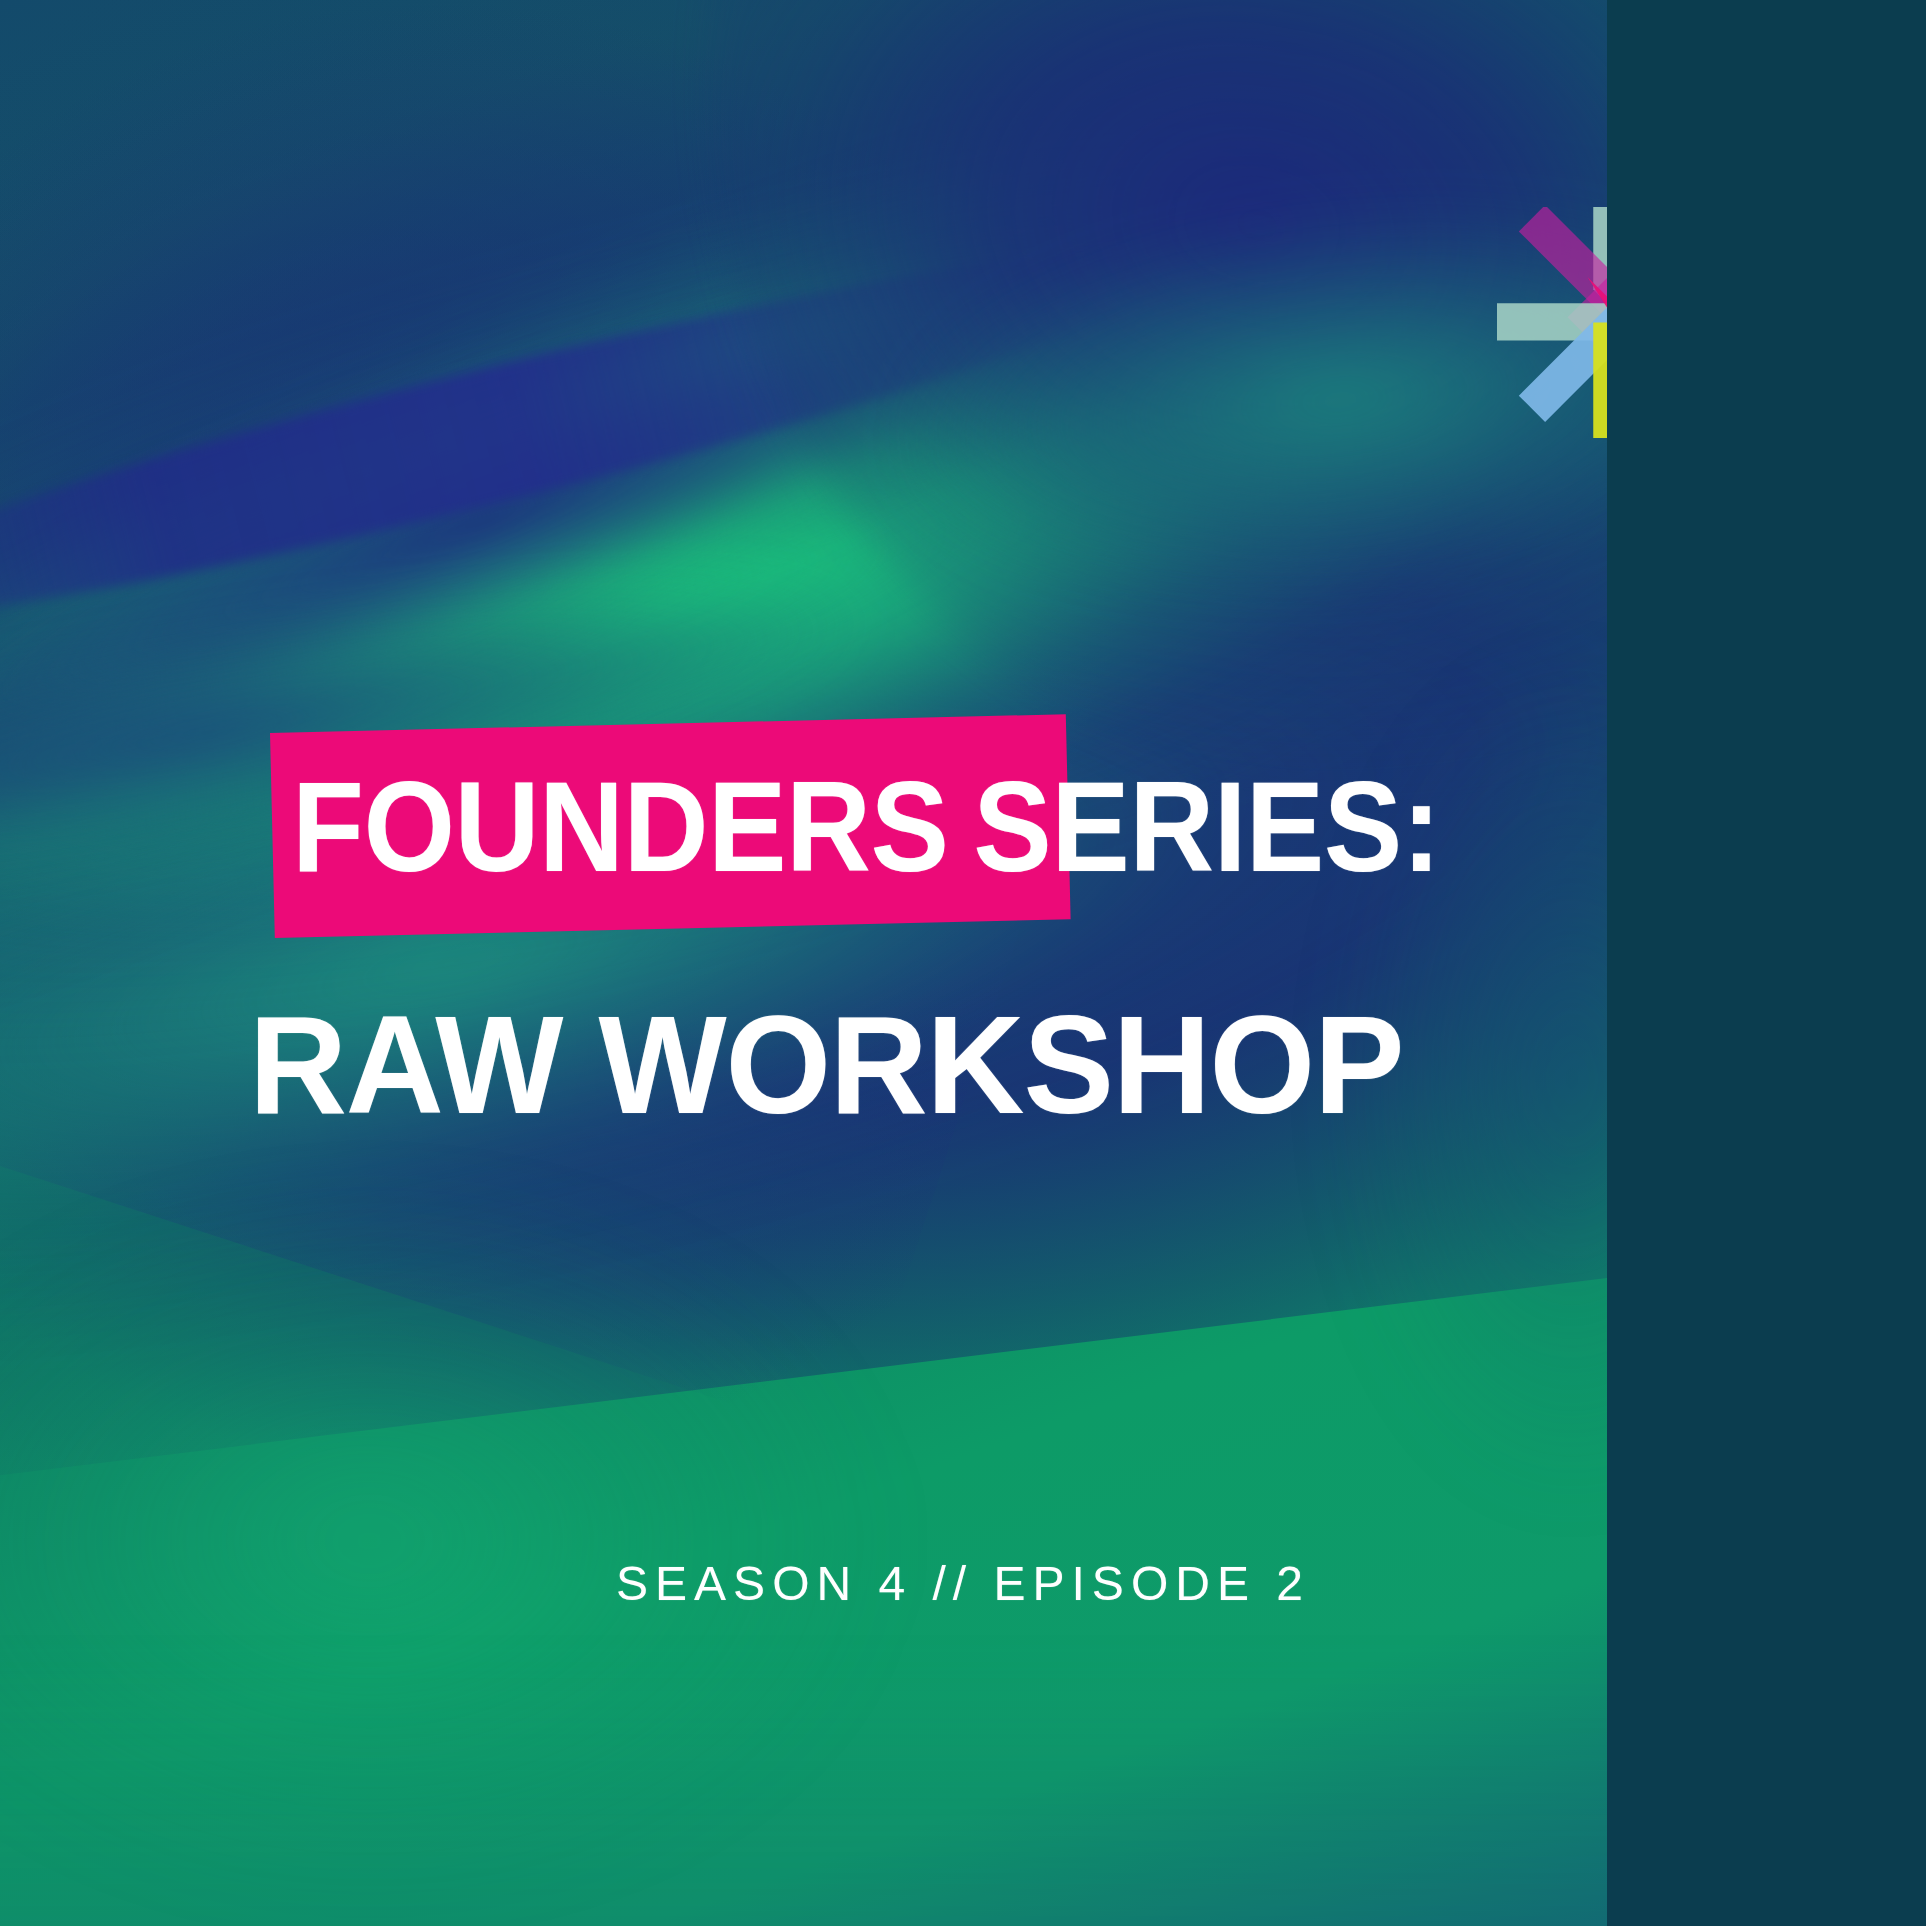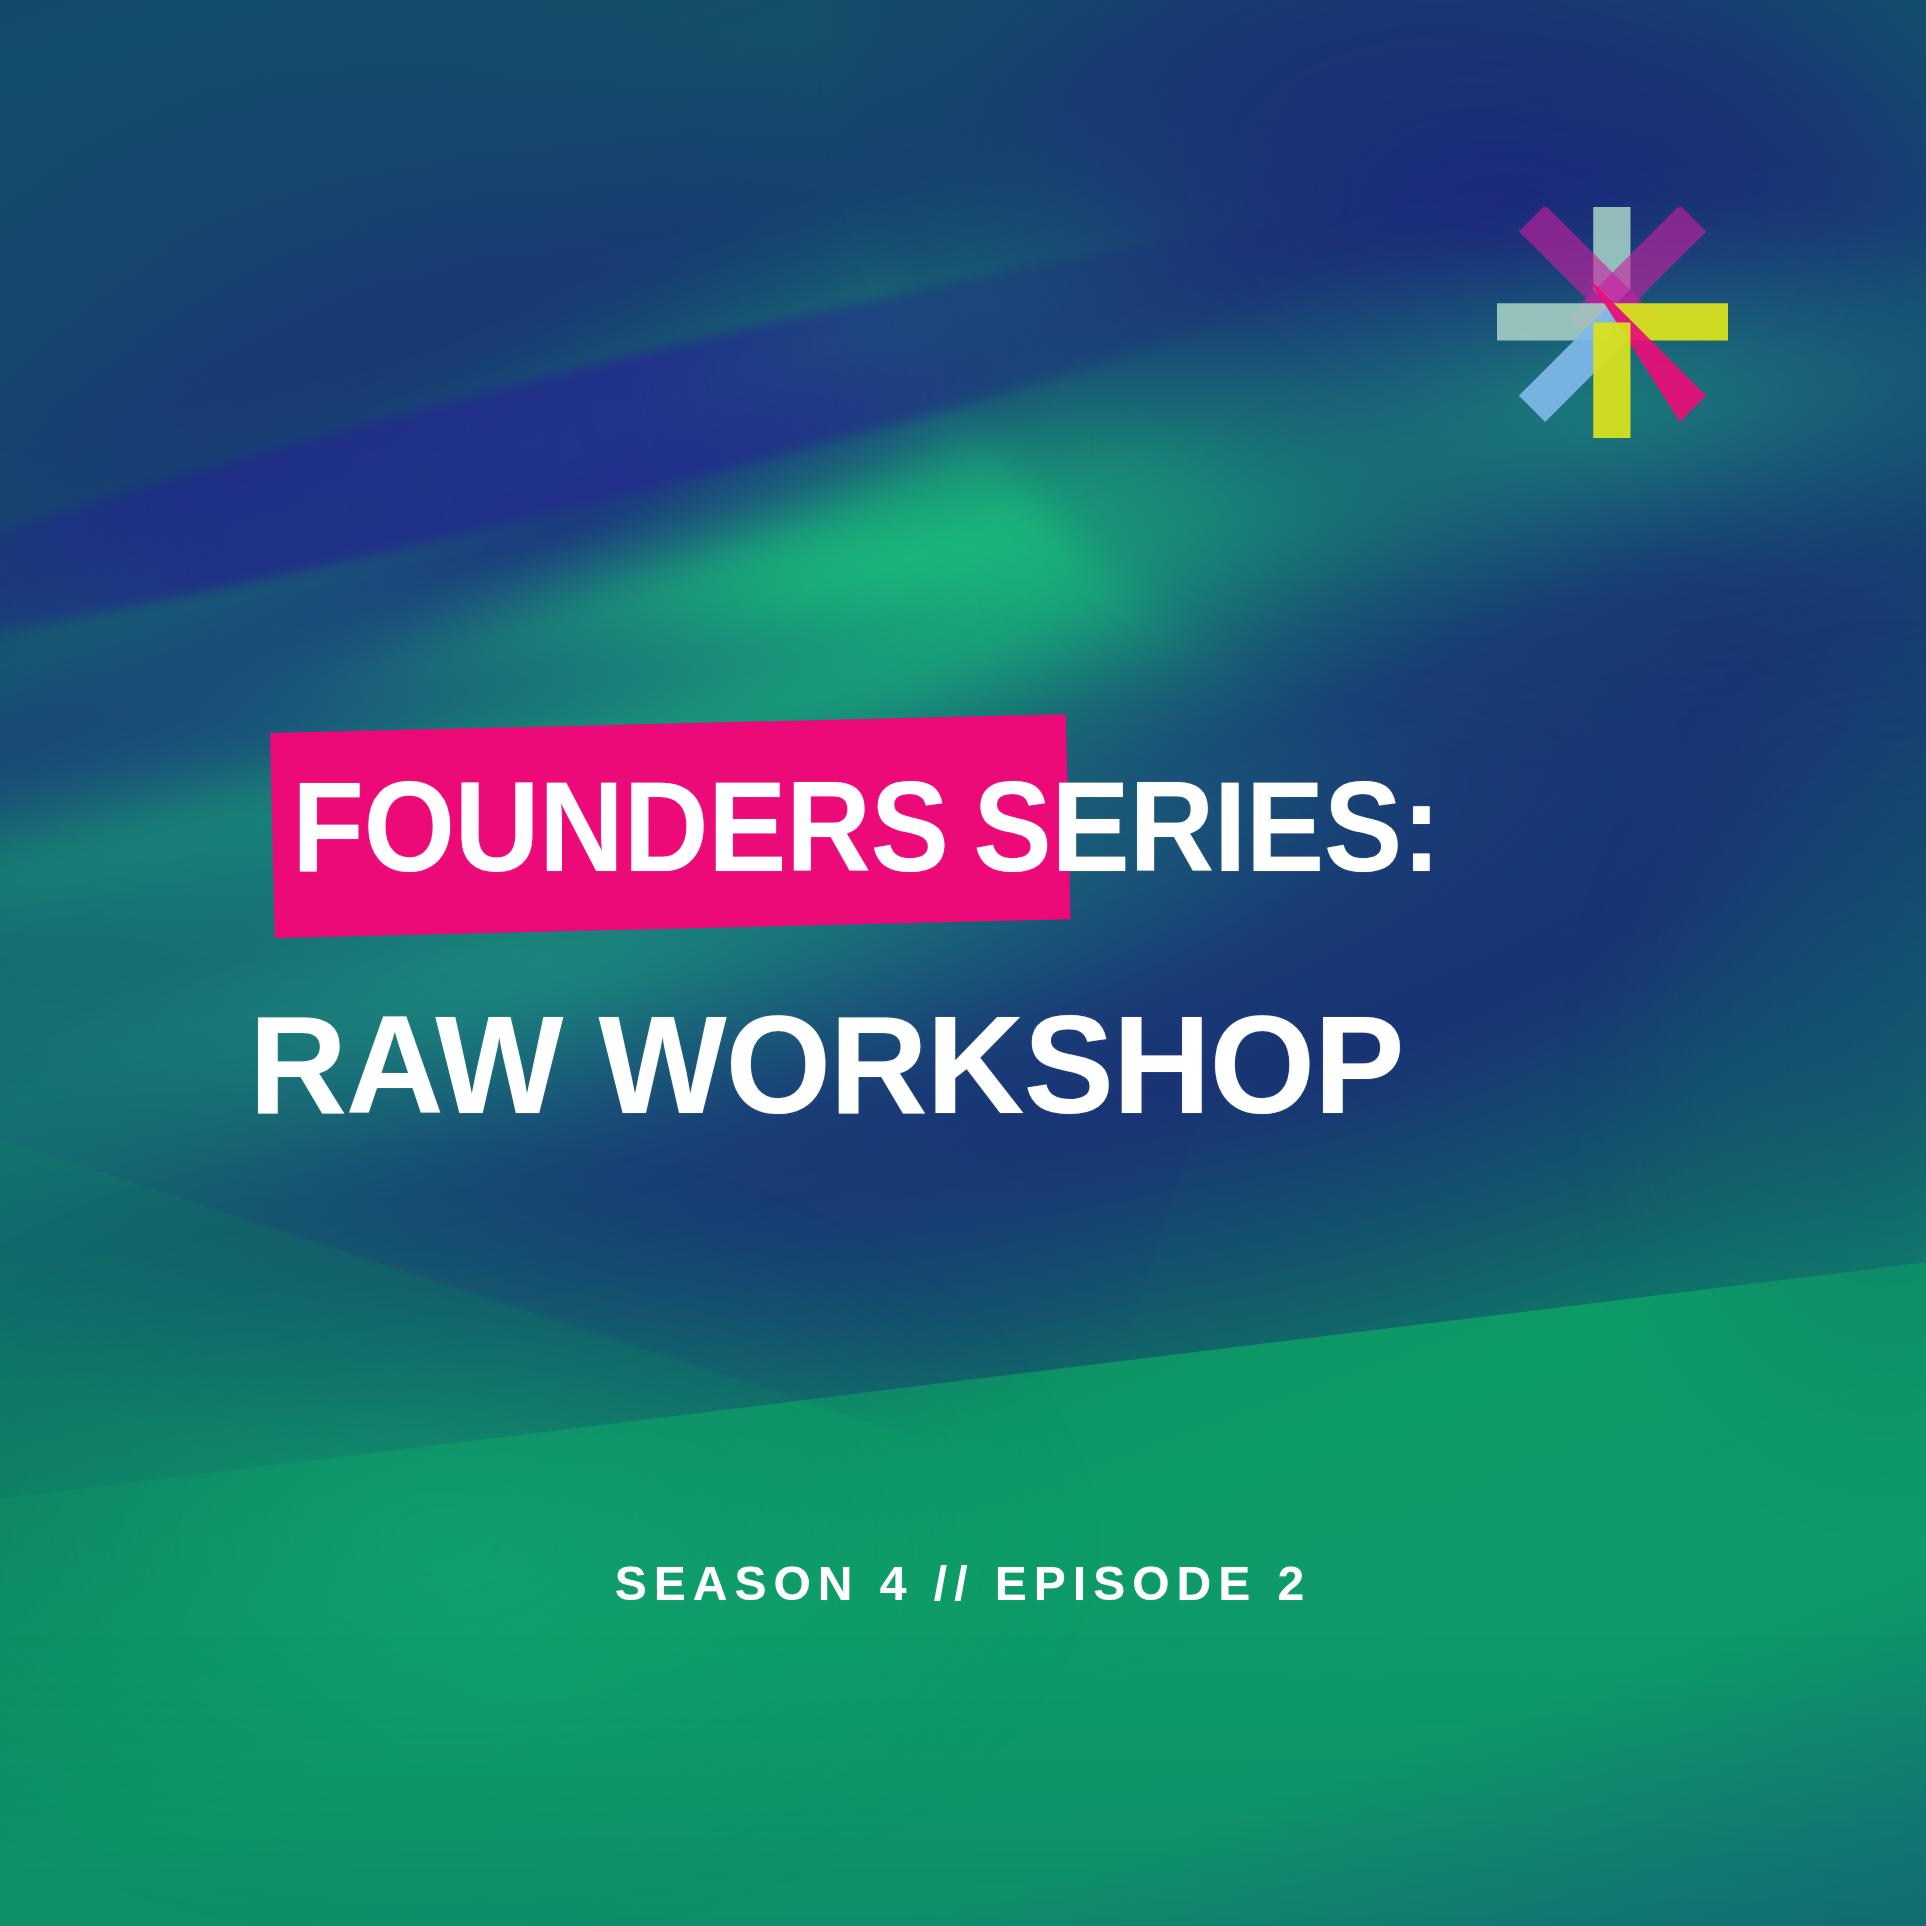--- a/index.html
+++ b/index.html
@@ -4,21 +4,21 @@
 <title>Podcast Cover</title>
 <style>
   html, body {
     margin: 0;
     padding: 0;
     background: #0b3d4f;
   }
 
   #canvas {
     position: relative;
-    width: 1926px;
+    width: 1607px;
     height: 1926px;
     overflow: hidden;
     font-family: "Liberation Sans", sans-serif;
     
     background:
       linear-gradient(160deg,
         #134a6b 0%,
         #15506a 12%,
         #11566b 24%,
         #0f6a6e 38%,
@@ -291,21 +291,21 @@
   }
 
   #episode {
     position: absolute;
     left: 0;
     top: 1560px;
     width: 1926px;
     text-align: center;
     color: #ffffff;
     font-size: 48px;
-    font-weight: 700;
+    font-weight: 400;
     letter-spacing: 7px;
     line-height: 1;
     text-shadow: 0 0 1.3px rgba(255,255,255,0.3);
   }
 </style>
 </head>
 <body>
 
 <div id="canvas">
 

